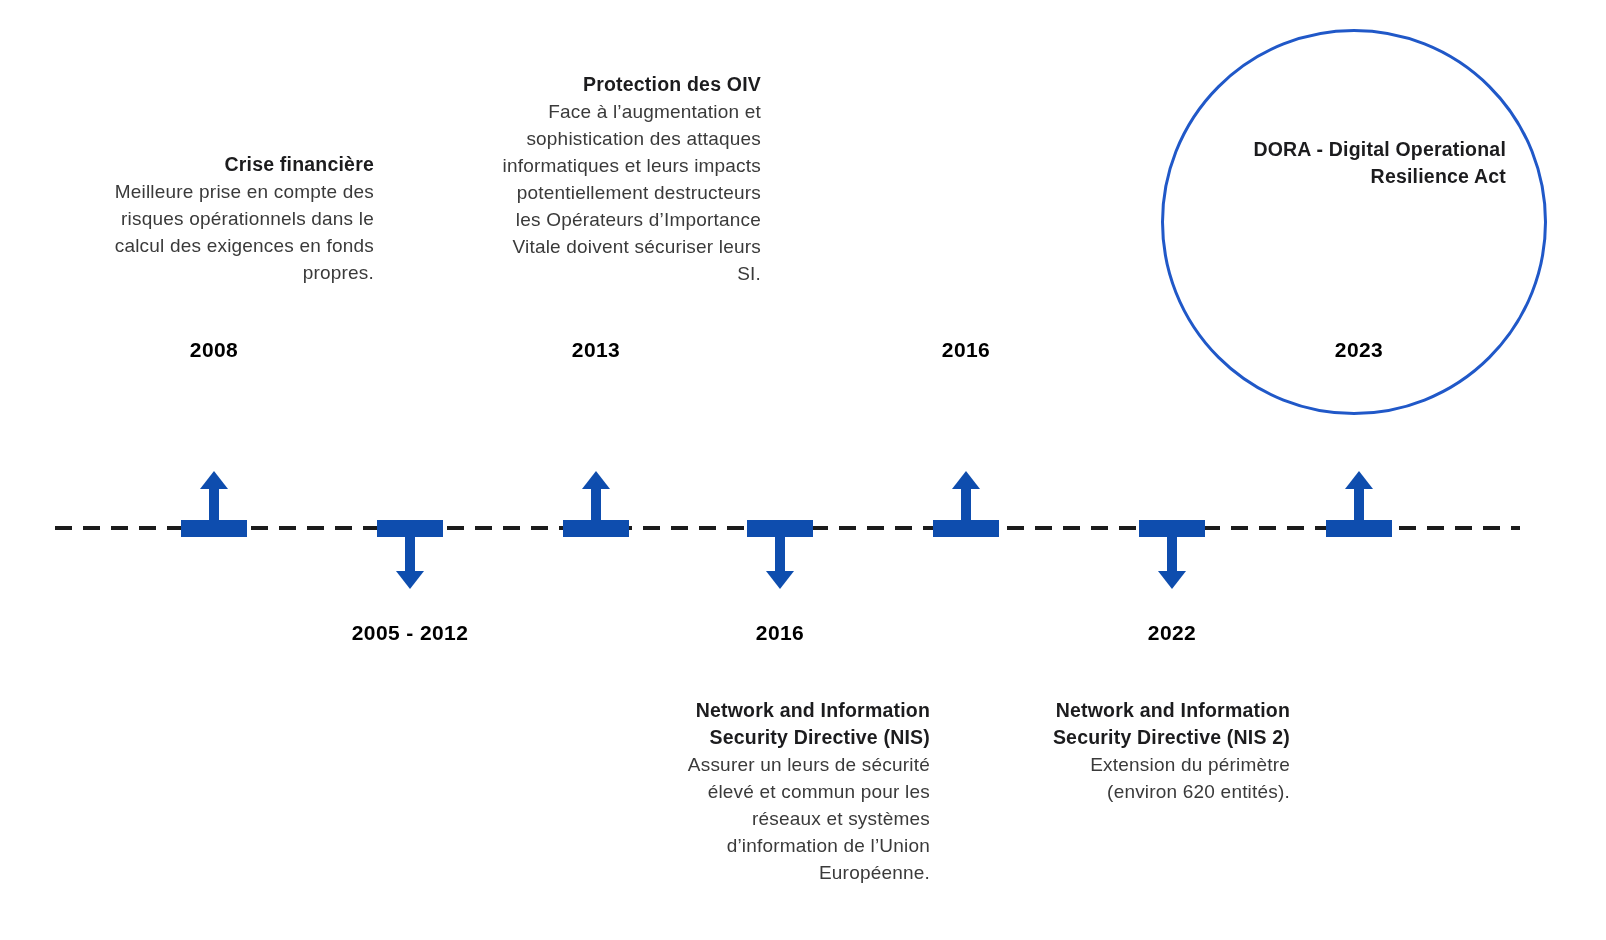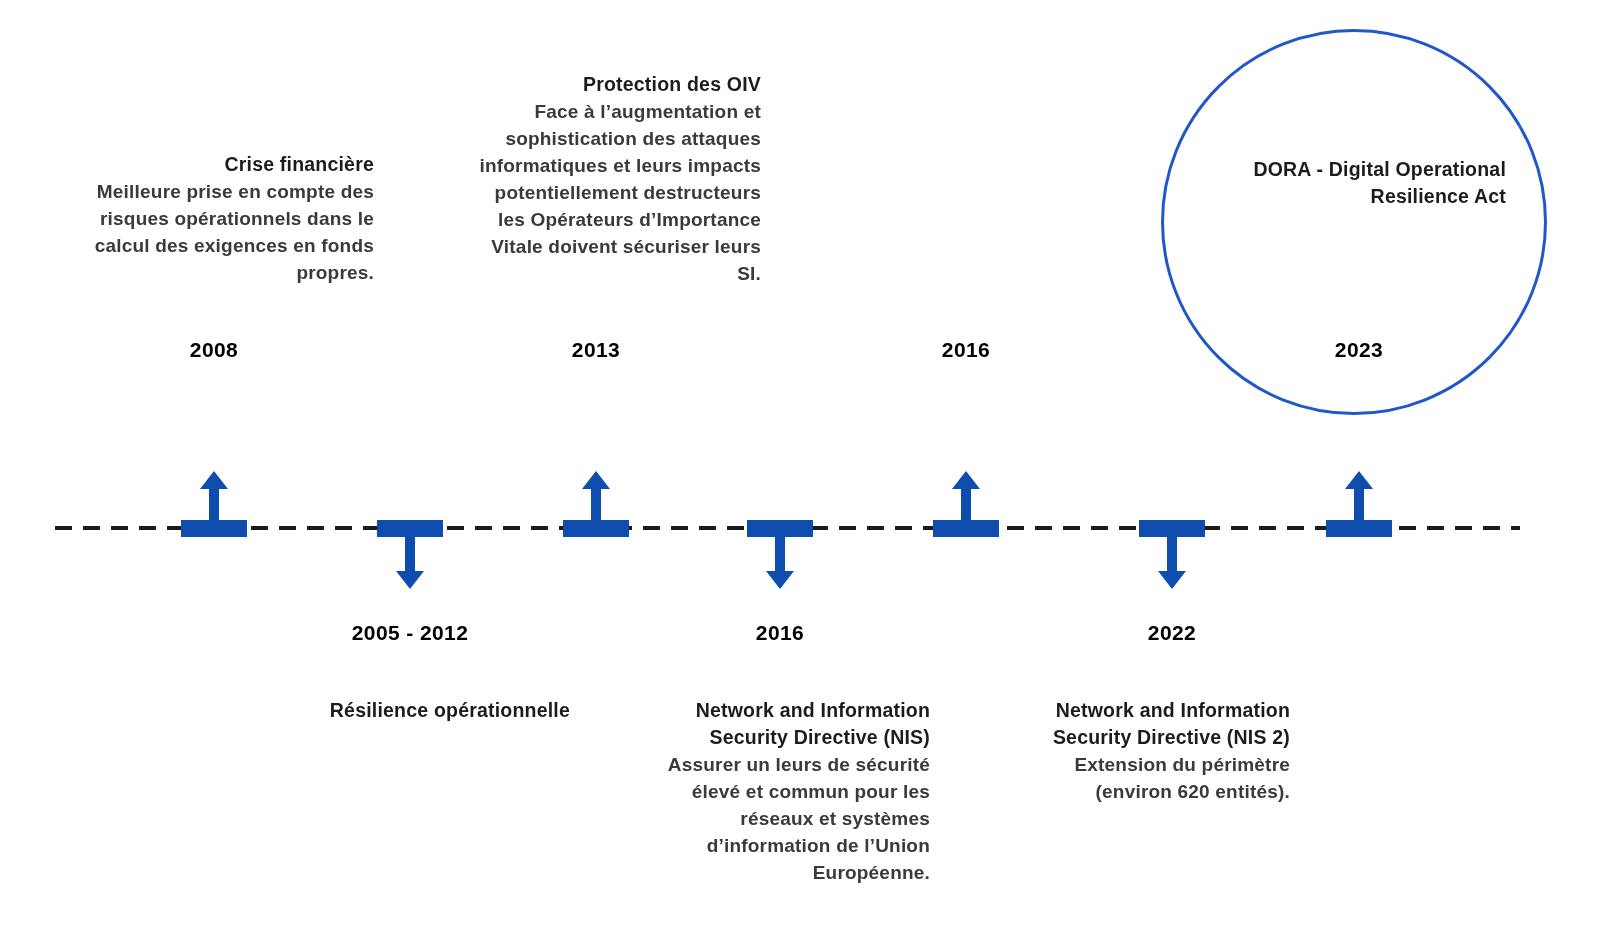--- a/index.html
+++ b/index.html
@@ -35,21 +35,21 @@
     position:absolute;width:160px;text-align:center;
     font-size:21px;font-weight:700;color:#000000;letter-spacing:0.4px;
   }
   
   .event{position:absolute;text-align:right;}
   .event .title{
     font-size:19.5px;font-weight:700;color:#1c1c1e;line-height:27px;
     white-space:pre-line;letter-spacing:0.2px;
   }
   .event .body{
-    font-size:19px;font-weight:700;color:#3a3a3a;line-height:27px;
+    font-size:19px;font-weight:400;color:#3a3a3a;line-height:27px;
     white-space:pre-line;letter-spacing:0.2px;
   }
 </style>
 </head>
 <body>
 
 <div class="canvas">
 
   <div class="axis"></div>
 
@@ -110,27 +110,26 @@
   <div class="event" style="left:431px;top:71px;width:330px">
     <div class="title">Protection des OIV</div>
     <div class="body">Face à l’augmentation et
 sophistication des attaques
 informatiques et leurs impacts
 potentiellement destructeurs
 les Opérateurs d’Importance
 Vitale doivent sécuriser leurs
 SI.</div>
   </div>
-  <div class="event" style="left:1204px;top:156px;width:302px">
+  <div class="event" style="left:1204px;top:136px;width:302px">
     <div class="title">DORA - Digital Operational
 Resilience Act</div>
   </div>
 
   <div class="event" style="left:240px;top:697px;width:330px">
-    <div class="title">Résilience opérationnelle</div>
   </div>
   <div class="event" style="left:610px;top:697px;width:320px">
     <div class="title">Network and Information
 Security Directive (NIS)</div>
     <div class="body">Assurer un leurs de sécurité
 élevé et commun pour les
 réseaux et systèmes
 d’information de l’Union
 Européenne.</div>
   </div>

